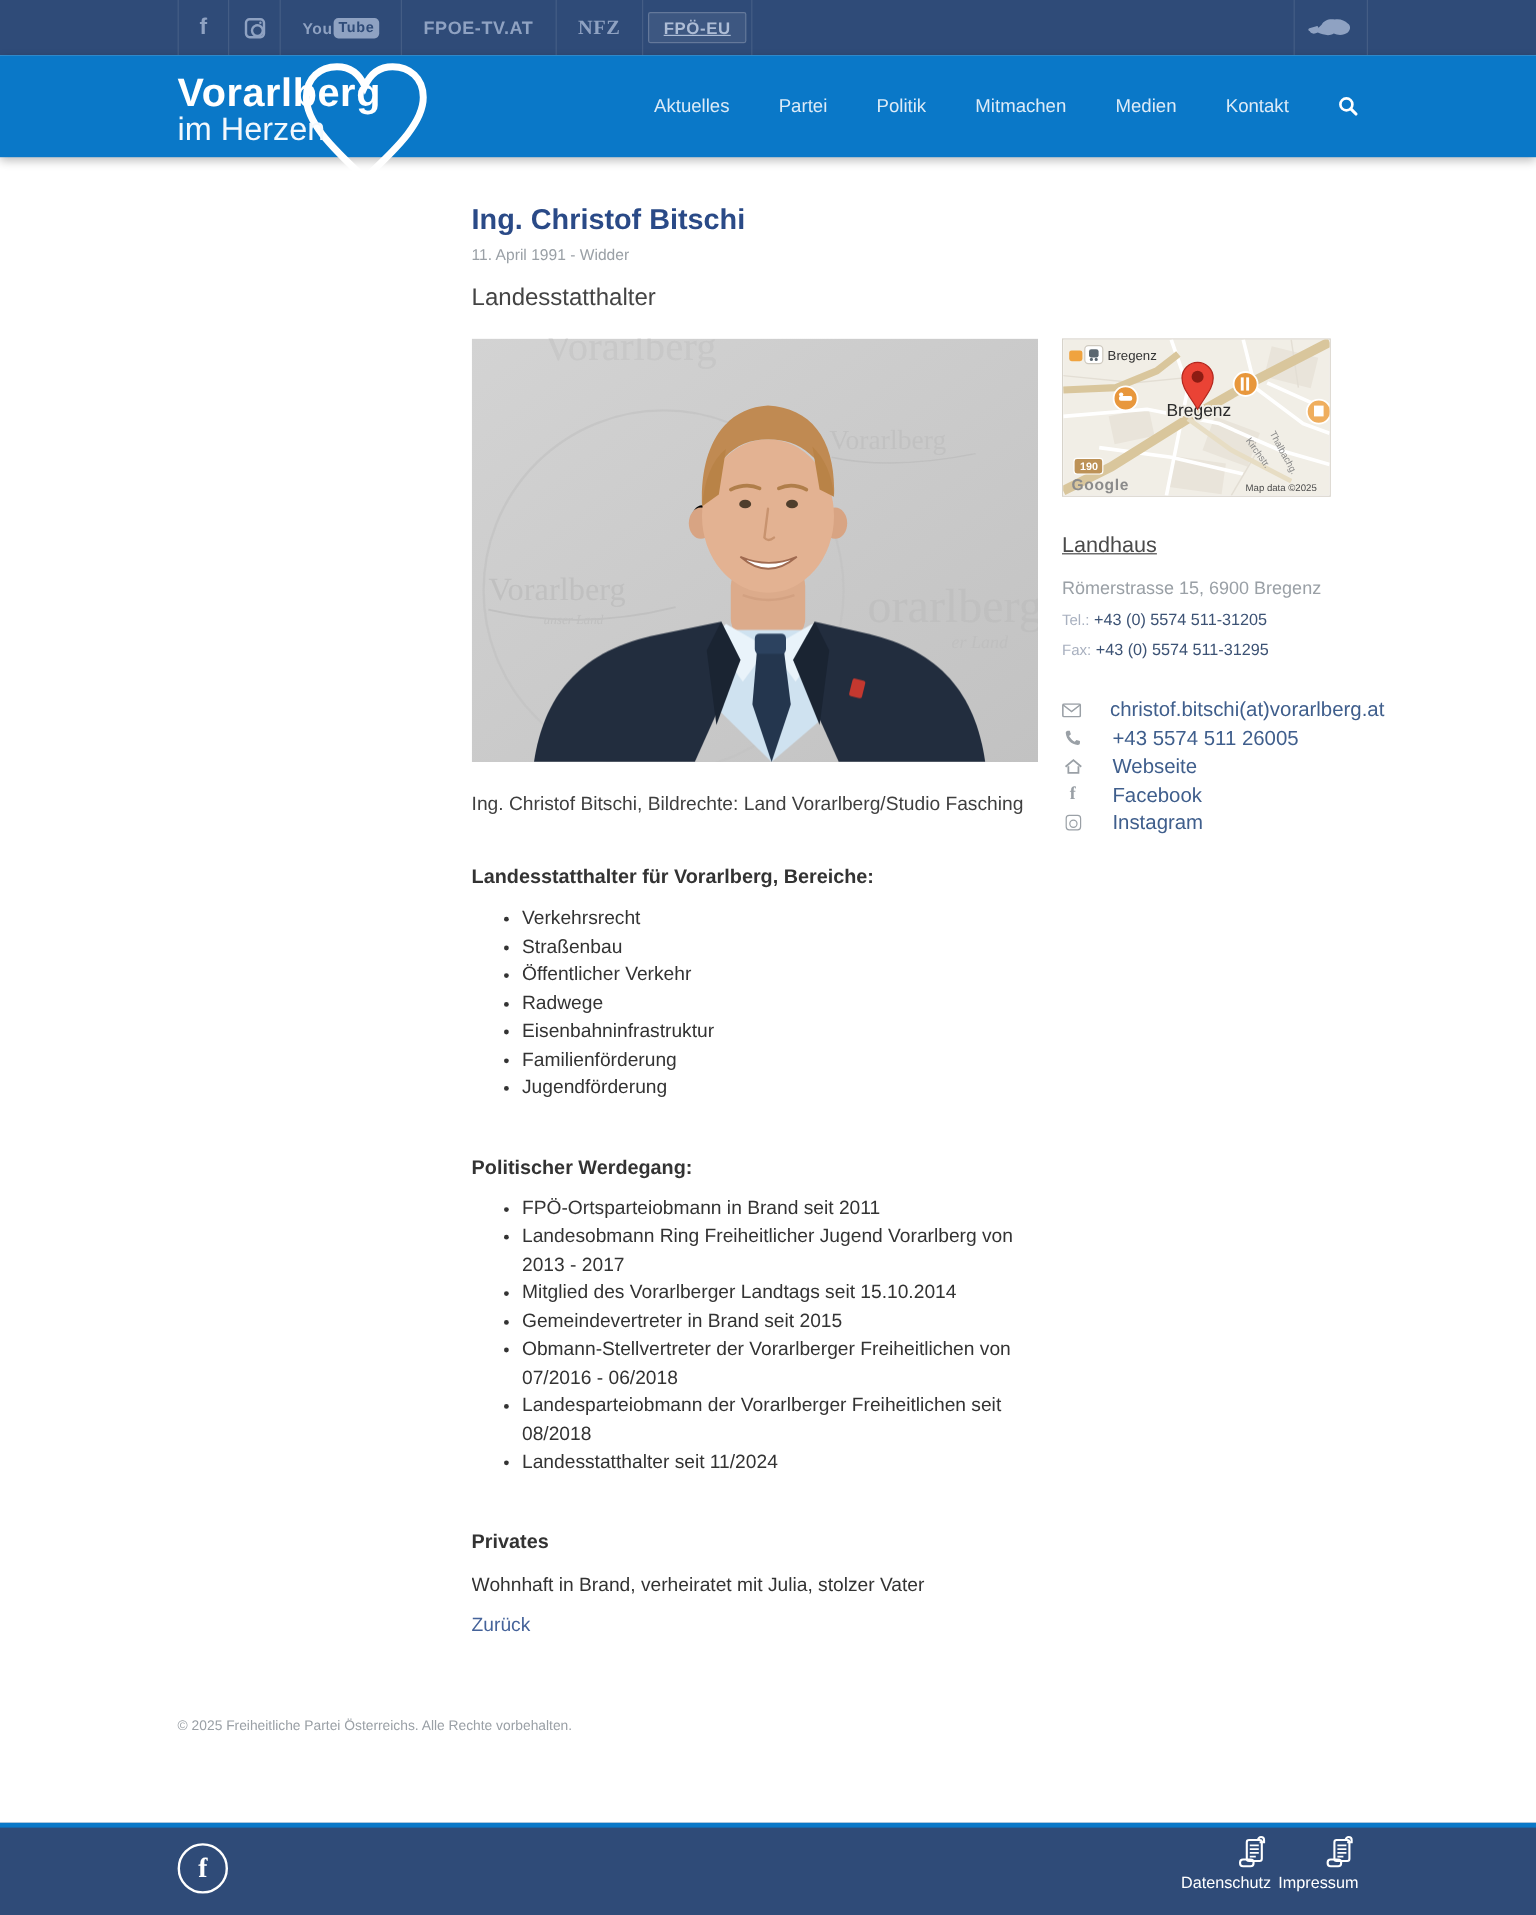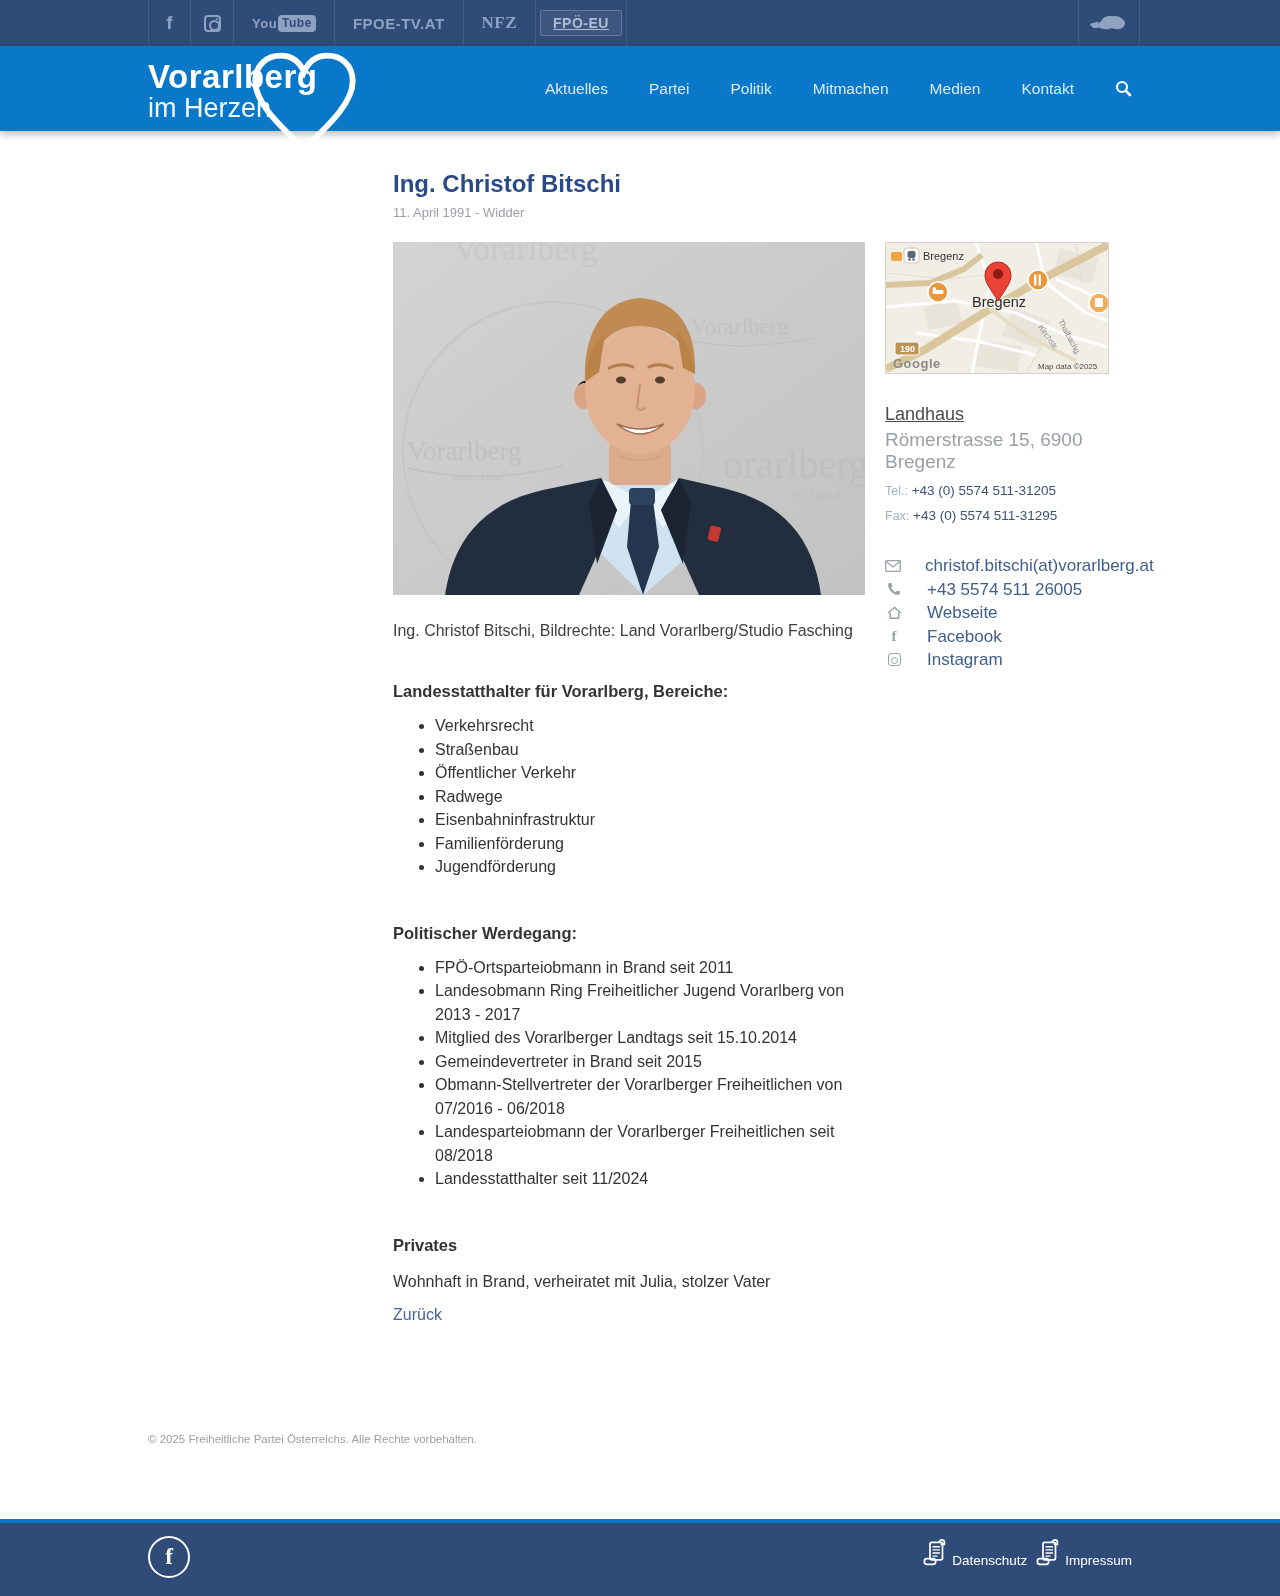--- a/index.html
+++ b/index.html
@@ -71,21 +71,21 @@
   .sec-title { color:#333; font-size:16.5px; font-weight:bold; margin:39px 0 0; }
   .sec-list { margin:13px 0 0; padding-left:42px; color:#333; font-size:16px; list-style:disc; }
   .sec-list li { line-height:23.5px; }
   .privates-text { color:#333; font-size:16px; margin:15px 0 0; line-height:23px; }
   .back-link { display:inline-block; color:#45639a; font-size:16px; margin-top:13px; text-decoration:none; cursor:pointer; }
 
   
   .map-thumb { width:224px; height:132px; border:1px solid #d7d3ca; cursor:pointer; }
   .loc { margin-top:30px; }
   .loc-name { color:#4a4a4a; font-size:18px;text-decoration:underline; }
-  .loc-addr { color:#9aa0a6; font-size:19px; margin-top:4px; }
+  .loc-addr { color:#9aa0a6; font-size:15px; margin-top:17px; }
   .loc-line { margin-top:10px; font-size:13.5px; }
   .loc-lbl { color:#a8b0bf; font-size:12.5px; }
   .loc-val { color:#3c5274; cursor:pointer; }
   .contact-links { margin-top:31px; }
   .clink-row { display:flex; align-items:center; height:23.5px; }
   .clink-ico { width:18px; display:flex; justify-content:center; color:#9aa0a6; }
   .clink-a { margin-left:24px; color:#3f5e8c; font-size:17px; text-decoration:none; cursor:pointer; line-height:23.5px; }
   .fb-glyph { font-weight:bold; font-size:15px; color:#9aa0a6; font-family:"Liberation Serif", serif; }
   .ig-glyph { width:13px; height:13px; border:1.5px solid #9aa0a6; border-radius:3px; position:relative; }
   .ig-glyph::before { content:""; position:absolute; left:2.5px; top:2.5px; width:5px; height:5px; border:1.5px solid #9aa0a6; border-radius:50%; }
@@ -95,21 +95,21 @@
   
   .footer { height:77px; background:#2f4b78; border-top:4px solid #0a78c8; }
   .footer-inner { width:1000px; margin:0 auto; height:100%; display:flex; align-items:center; justify-content:space-between; padding:0 8px; }
   .fb-circle {
     width:42px; height:42px; border:2px solid #fff; border-radius:50%;
     display:flex; align-items:center; justify-content:center;
     color:#fff; font-weight:bold; font-size:23px; cursor:pointer; margin-top:-6px;
     font-family:"Liberation Serif", serif;
   }
   .footer-links { display:flex; align-items:flex-end; gap:6px; margin-top:-14px; }
-  .flink { display:flex; align-items:flex-end; gap:2px; color:#fff; font-size:13.5px; cursor:pointer; text-decoration:none; }
+  .flink { display:flex; align-items:flex-end; gap:2px; color:#fff; font-size:13.5px; cursor:pointer; text-decoration:none;flex-direction:column; }
 </style>
 </head>
 <body>
 
 <div class="topbar">
   <div class="topbar-inner">
     <div class="tcell icon-cell">
       <span class="t-fb">f</span>
     </div>
     <div class="tcell icon-cell">
@@ -167,20 +167,21 @@
     </nav>
   </div>
 </header>
 
 <div class="main">
   <div class="container">
     <div class="article">
 
       <h1 class="page-title">Ing. Christof Bitschi</h1>
       <div class="birth">11. April 1991 - Widder</div>
+      <div class="role">Landesstatthalter</div>
 
       <div class="cols">
 
         <div class="col-left">
 
           <div class="photo">
             <svg width="472" height="353" viewBox="0 0 472 353">
               <defs>
                 <linearGradient id="pbg" x1="0" y1="0" x2="1" y2="1">
                   <stop offset="0" stop-color="#d3d3d3"></stop>

